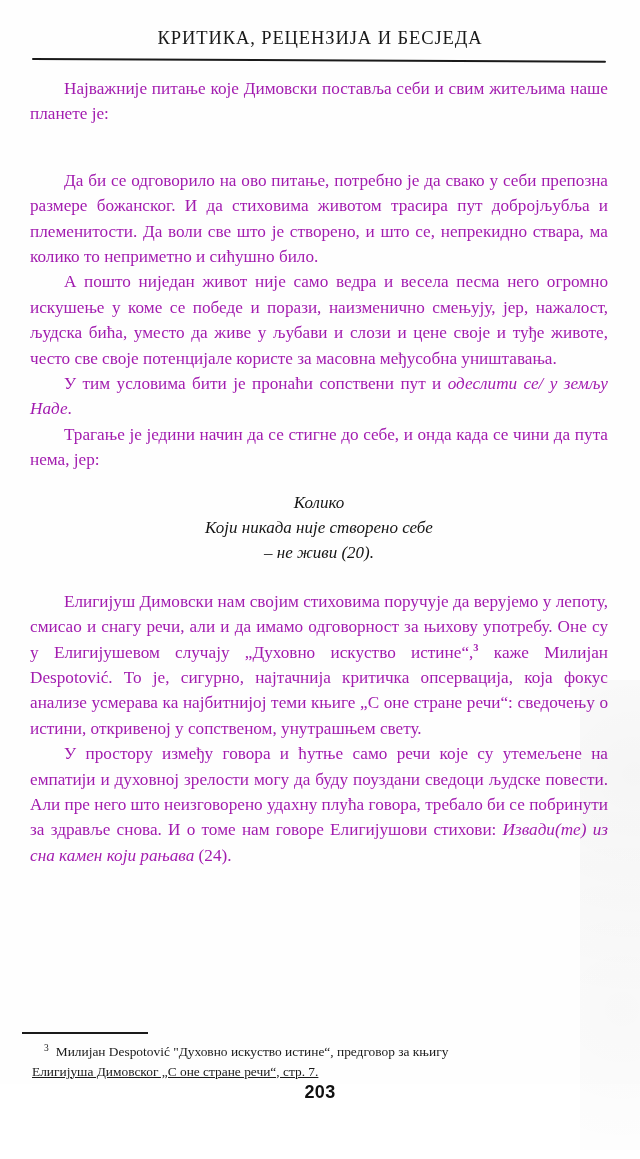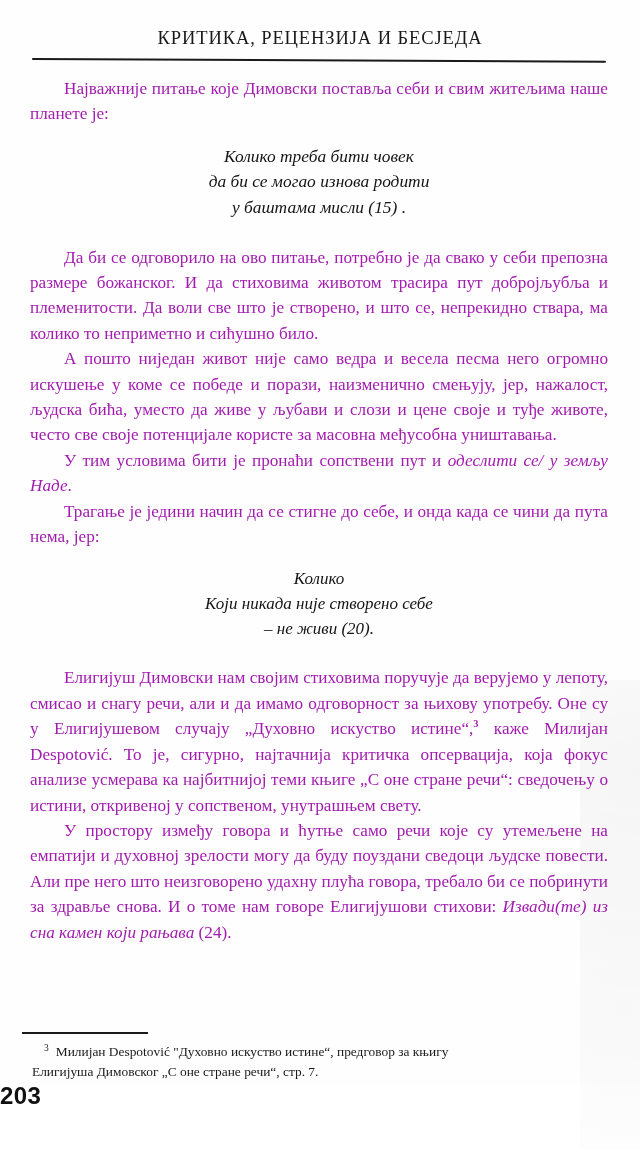--- a/index.html
+++ b/index.html
@@ -126,30 +126,31 @@
   }
   .footnote .fn-marker {
     font-size: 9.5px;
     vertical-align: super;
     line-height: 0;
     margin-right: 7px;
   }
   .footnote .fn-line2 {
     display: block;
     margin-left: -12px;
+    text-decoration: underline;
   }
 
   
   .folio {
     position: absolute;
     top: 1082px;
     left: 0;
     width: 640px;
-    text-align: left;
-    font-size: 24px;
+    text-align: center;
+    font-size: 18px;
     font-weight: bold;
     color: #101010;
     letter-spacing: 0.4px;
     font-family: "Liberation Sans", sans-serif;
   }
 
   
   .scan-smudge {
     position: absolute;
     right: 0;
@@ -170,25 +171,20 @@
   <div class="running-head">КРИТИКА, РЕЦЕНЗИЈА И БЕСЈЕДА</div>
 
   <div class="head-rule"></div>
 
   <div class="body-block">
 
     <p class="para">Најважније питање које Димовски поставља себи  и свим житељима наше планете је:</p>
 
     <div class="gap-md"></div>
 
-    <p class="verse">
-      <span class="line">Колико треба бити човек</span>
-      <span class="line">да би се могао изнова родити</span>
-      <span class="line">у баштама мисли (15) .</span>
-    </p>
 
     <div class="gap-lg"></div>
 
     <p class="para">Да би се одговорило на ово питање, потребно је да свако у себи препозна размере божанског. И да стиховима животом трасира пут добројљубља  и племенитости. Да воли све што је створено, и што се, непрекидно ствара, ма колико то неприметно и сићушно било.</p>
 
     <p class="para tight">А пошто ниједан живот није само ведра и весела песма него огромно искушење у коме се победе и порази, наизменично смењују, јер, нажалост, људска бића, уместо да живе у љубави и слози и цене своје и туђе животе, често све своје потенцијале користе за масовна међусобна уништавања.</p>
 
     <p class="para tight"><span>У тим условима бити је пронаћи сопствени пут и </span><em class="it">одеслити се/ у земљу Наде</em><span>.</span></p>
 
     <p class="para tight">Трагање је једини начин да се стигне до себе, и онда када се чини да пута нема, јер:</p>

